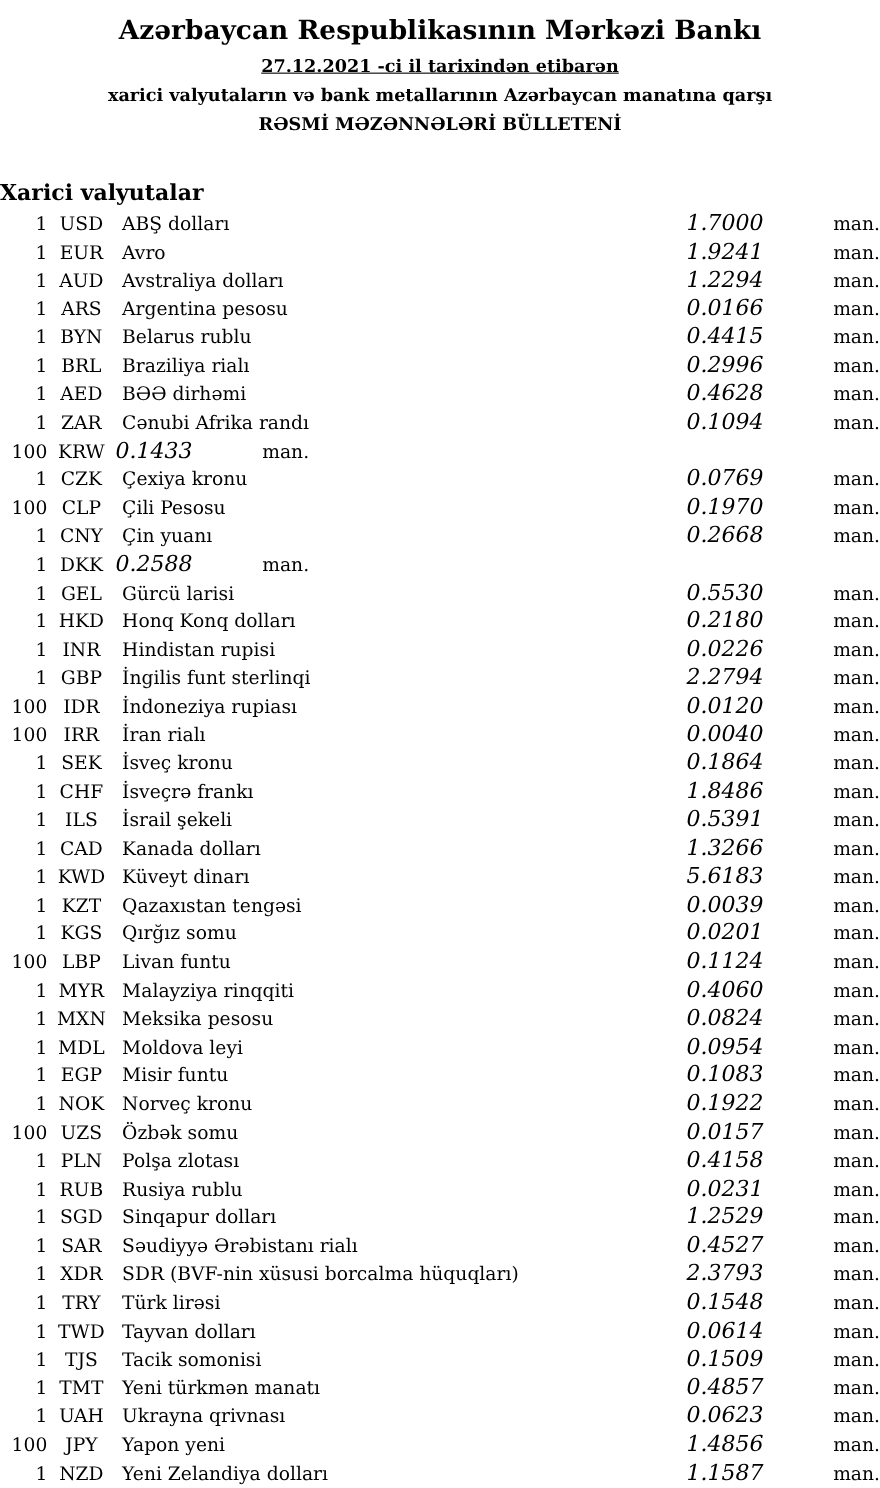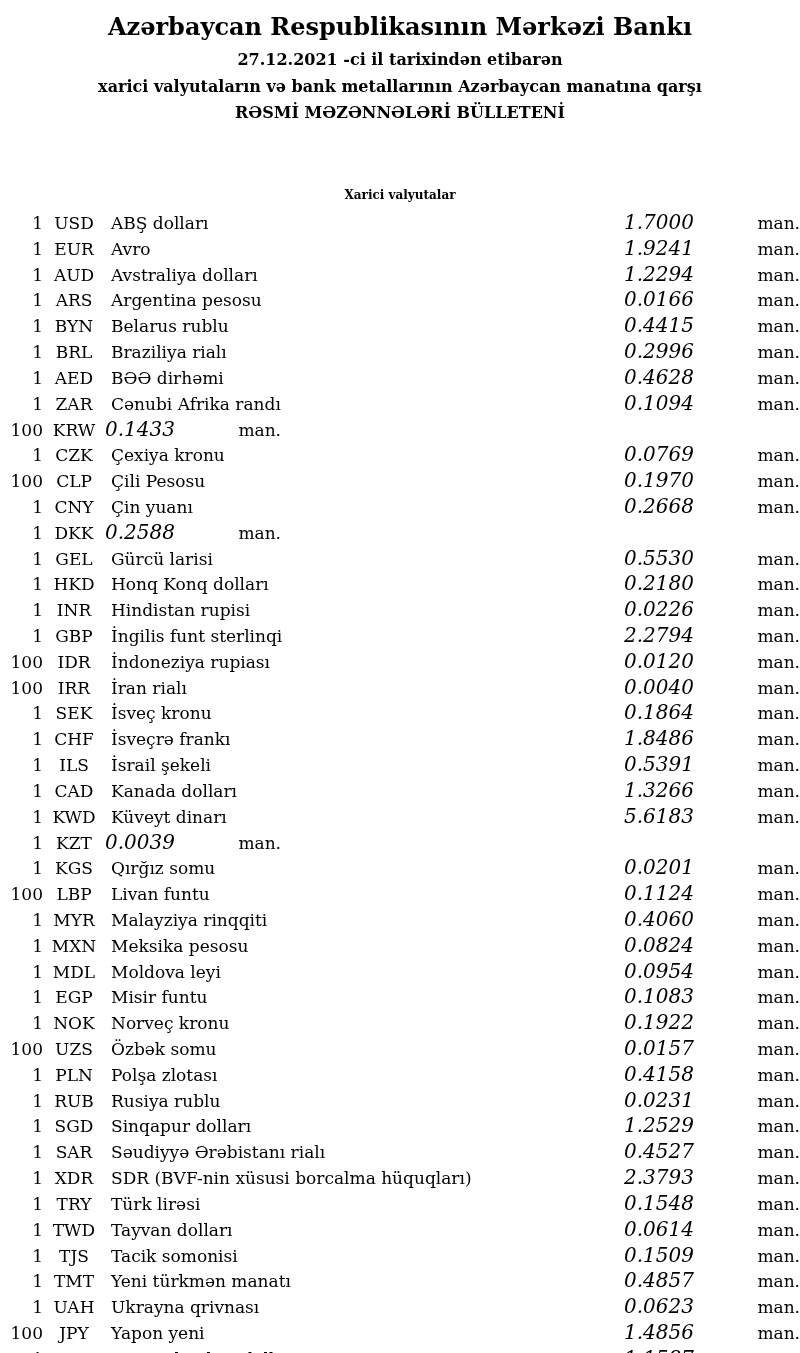--- a/index.html
+++ b/index.html
@@ -23,41 +23,41 @@
     font-weight: bold;
     font-size: 24px;
     line-height: 29px;
   }
   .date-line {
     text-align: center;
     font-weight: bold;
     font-size: 16px;
     line-height: 19px;
     margin-top: 9px;
+    text-decoration: underline;
   }
   .subject-line {
     text-align: center;
     font-weight: bold;
     font-size: 16px;
     line-height: 20px;
     margin-top: 8px;
   }
   .bulletin-line {
     text-align: center;
     font-weight: bold;
     font-size: 16px;
     line-height: 19px;
     margin-top: 6px;
   }
   .section-title {
-    text-align: center;
     font-weight: bold;
-    font-size: 12px;
+    font-size: 20px;
     line-height: 19px;
-    margin-top: 64px;
+    margin-top: 44px;
   }
   .rates-table {
     margin-top: 5px;
   }
   .row {
     display: flex;
     align-items: baseline;
     height: 25.82px;
     line-height: 25.82px;
     font-size: 17px;
@@ -290,20 +290,21 @@
     <span class="qty">1</span>
     <span class="code">KWD</span>
     <span class="name">Küveyt dinarı</span>
     <span class="rate">5.6183</span>
     <span class="unit">man.</span>
   </div>
 
   <div class="row">
     <span class="qty">1</span>
     <span class="code">KZT</span>
+    <span class="name">Qazaxıstan tengəsi</span>
     <span class="rate">0.0039</span>
     <span class="unit">man.</span>
   </div>
 
   <div class="row">
     <span class="qty">1</span>
     <span class="code">KGS</span>
     <span class="name">Qırğız somu</span>
     <span class="rate">0.0201</span>
     <span class="unit">man.</span>

